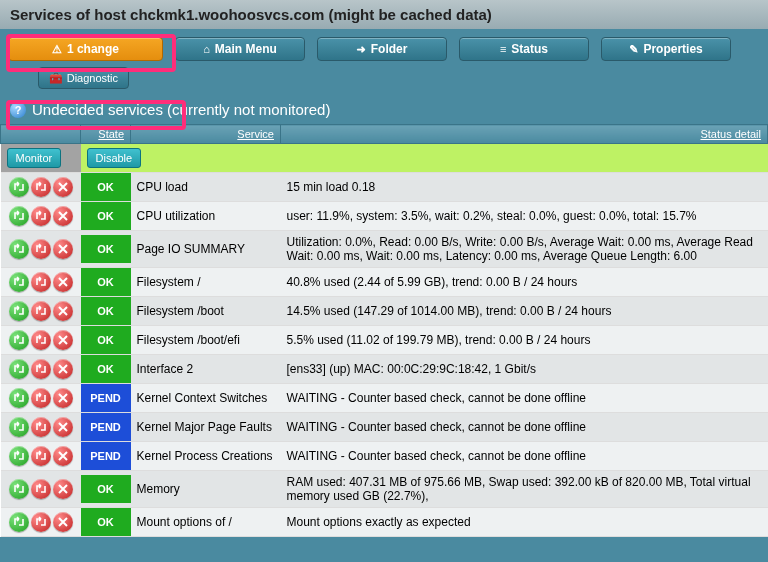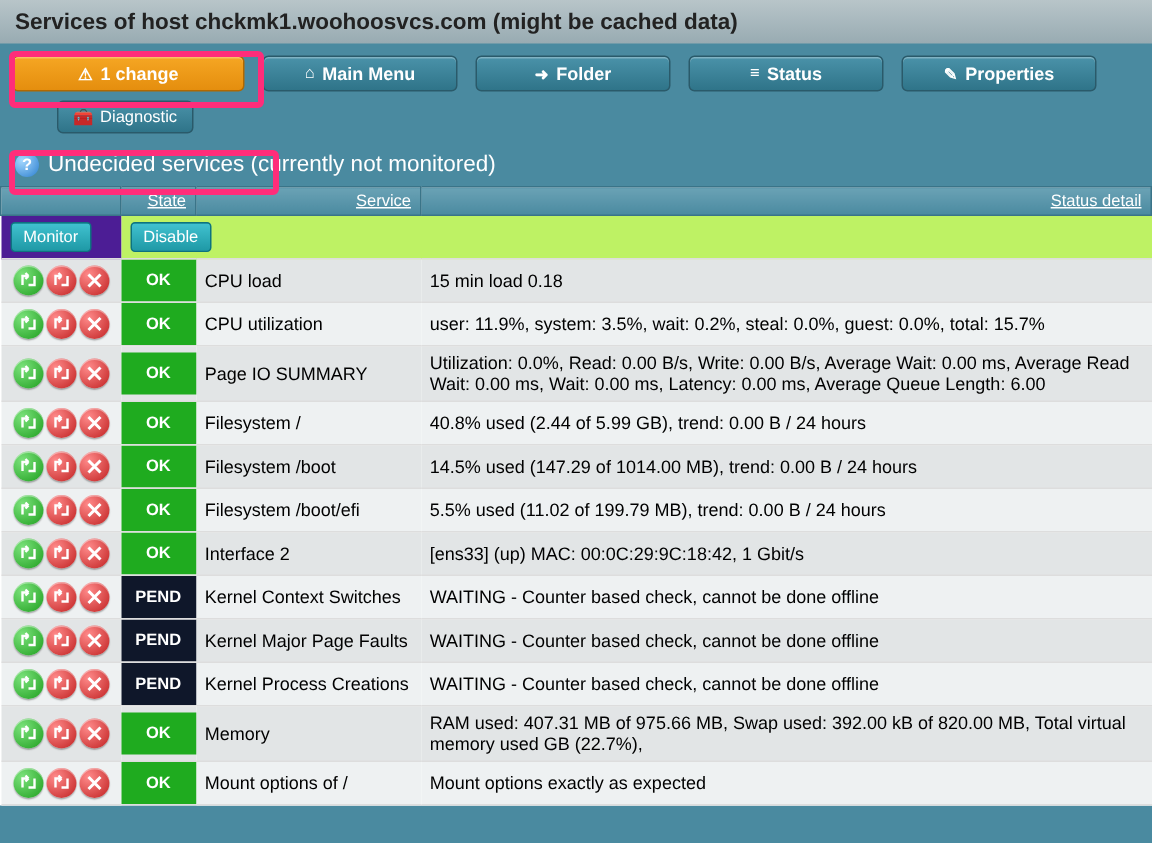--- a/index.html
+++ b/index.html
@@ -114,21 +114,21 @@
   td.state { width:50px; text-align:center; padding:0;}
   td.service { width:150px; }
   .state-badge {
     display:block;
     color:#fff;
     font-weight:bold;
     font-size:11px;
     padding: 8px 0;
   }
   .state-OK { background:#1fab1f; }
-  .state-PEND { background:#0f172a; }
+  .state-PEND { background:#1d4ed8; }
   .act-icon {
     display:inline-block;
     width:20px; height:20px;
     border-radius:50%;
     vertical-align:middle;
     margin-right:2px;
     position: relative;
     box-shadow: inset 0 1px 0 rgba(255,255,255,0.4), 0 1px 1px rgba(0,0,0,0.3);
   }
   .ai-green { background: radial-gradient(circle at 30% 30%, #7be27b, #1e9e1e); }
@@ -192,21 +192,21 @@
 
   <table>
     <thead>
       <tr>
         <th></th>
         <th>State</th>
         <th>Service</th>
         <th>Status detail</th>
       </tr>
       <tr>
-        <td style="background:#4c1d95" colspan="1">
+        <td style="background:#a3a3a3" colspan="1">
           <button class="monitor-btn">Monitor</button>
         </td>
         <td style="background:#bef264" colspan="3">
           <button class="monitor-btn" style="background:linear-gradient(to bottom,#40c1cf,#1f99a6)">Disable</button>
         </td>
       </tr>
     </thead>
     <tbody id="rows">
         <tr>
           <td class="actions"><span class="act-icon ai-green"><svg viewBox="0 0 14 14">

